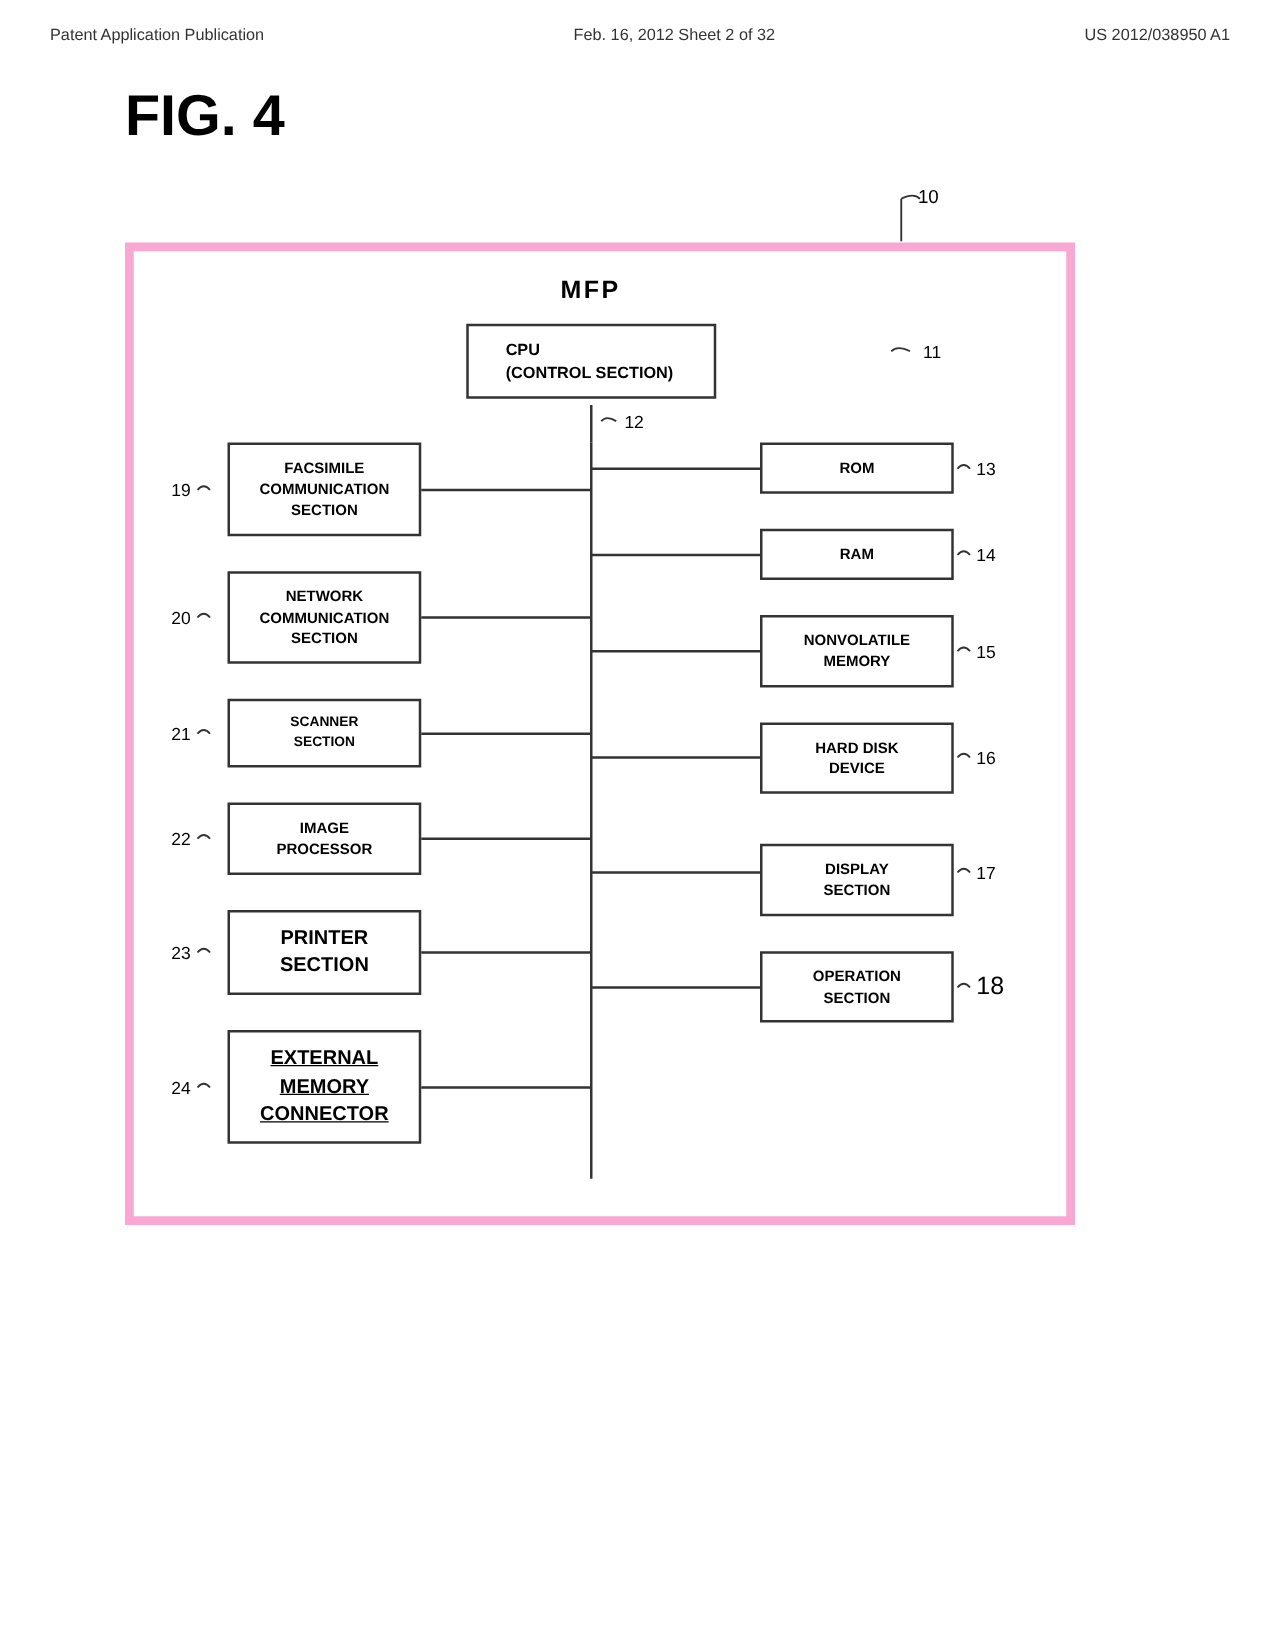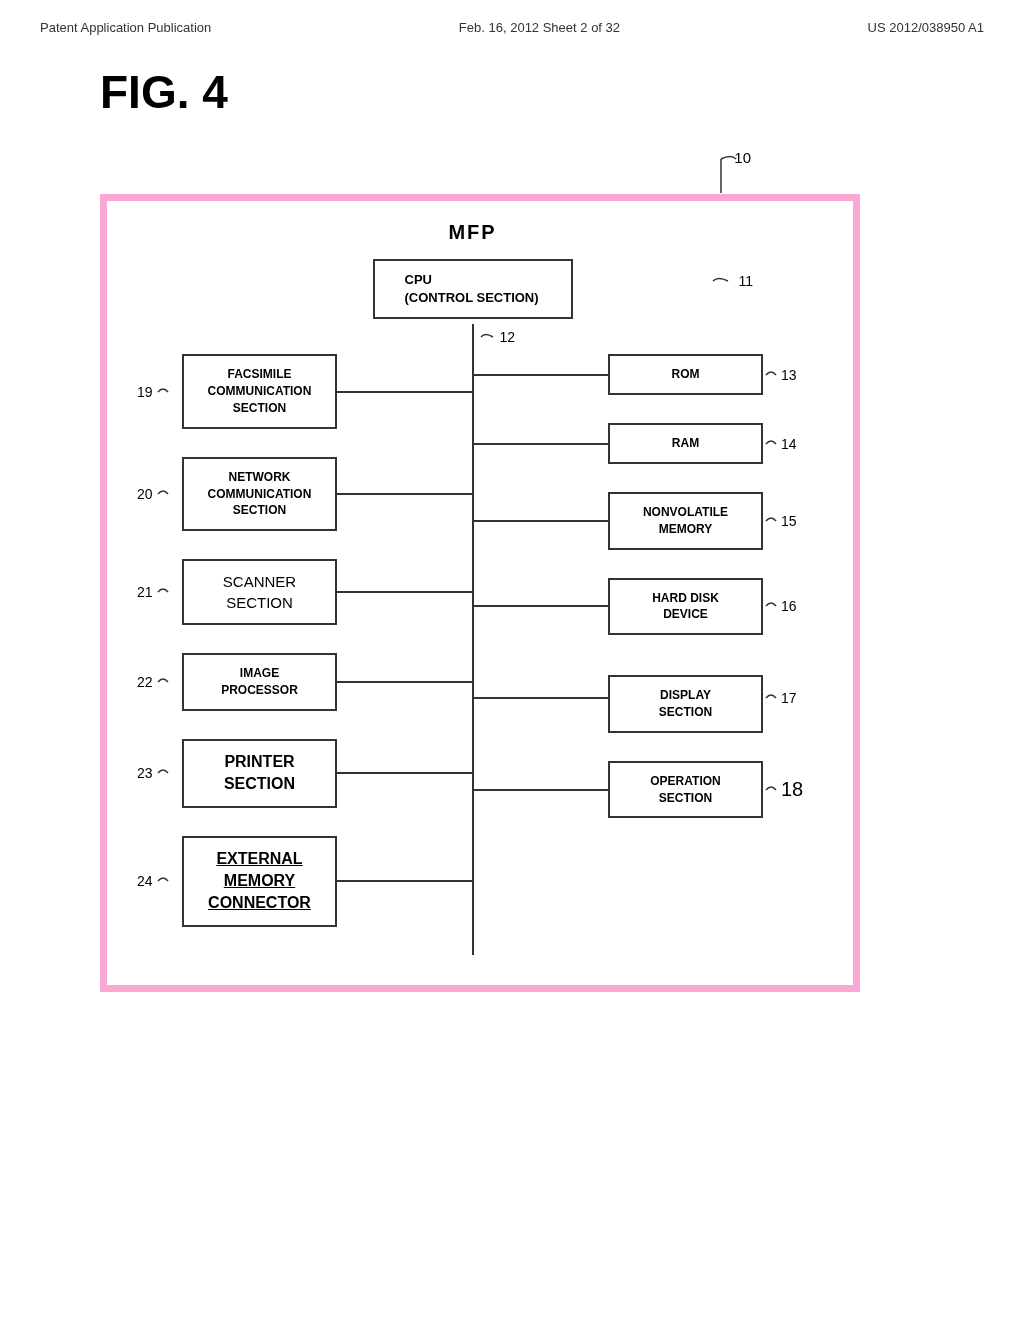--- a/index.html
+++ b/index.html
@@ -150,21 +150,21 @@
                 <div style="border: 2px solid rgb(51, 51, 51); padding: 10px 12px; text-align: center; font-size: 12px; font-weight: bold; line-height: 1.4; width: 155px; background: rgb(255, 255, 255);">NETWORK<br>COMMUNICATION<br>SECTION</div>
                 <div style="flex: 1 1 0%; height: 2px; background: rgb(51, 51, 51);"></div>
               </div>
               <div style="display: flex; align-items: center; margin-bottom: 28px; position: relative;">
                 <div style="display: flex; align-items: center; min-width: 45px; font-size: 14px;">
                   <span style="margin-right: 2px;">21</span>
                   <svg width="16" height="20">
                     <path d="M3 10 Q 8 4 13 10" stroke="#333" stroke-width="1.5" fill="none"></path>
                   </svg>
                 </div>
-                <div style="border: 2px solid rgb(51, 51, 51); padding: 10px 12px; text-align: center; font-size: 15px; font-weight: normal; line-height: 1.4; width: 155px; background: rgb(255, 255, 255);">SCANNER<br>SECTION</div>
+                <div style="border: 2px solid rgb(51, 51, 51); padding: 10px 12px; text-align: center; font-size: 11px; font-weight: bold; line-height: 1.4; width: 155px; background: rgb(255, 255, 255);">SCANNER<br>SECTION</div>
                 <div style="flex: 1 1 0%; height: 2px; background: rgb(51, 51, 51);"></div>
               </div>
               <div style="display: flex; align-items: center; margin-bottom: 28px; position: relative;">
                 <div style="display: flex; align-items: center; min-width: 45px; font-size: 14px;">
                   <span style="margin-right: 2px;">22</span>
                   <svg width="16" height="20">
                     <path d="M3 10 Q 8 4 13 10" stroke="#333" stroke-width="1.5" fill="none"></path>
                   </svg>
                 </div>
                 <div style="border: 2px solid rgb(51, 51, 51); padding: 10px 12px; text-align: center; font-size: 12px; font-weight: bold; line-height: 1.4; width: 155px; background: rgb(255, 255, 255);">IMAGE<br>PROCESSOR</div>

